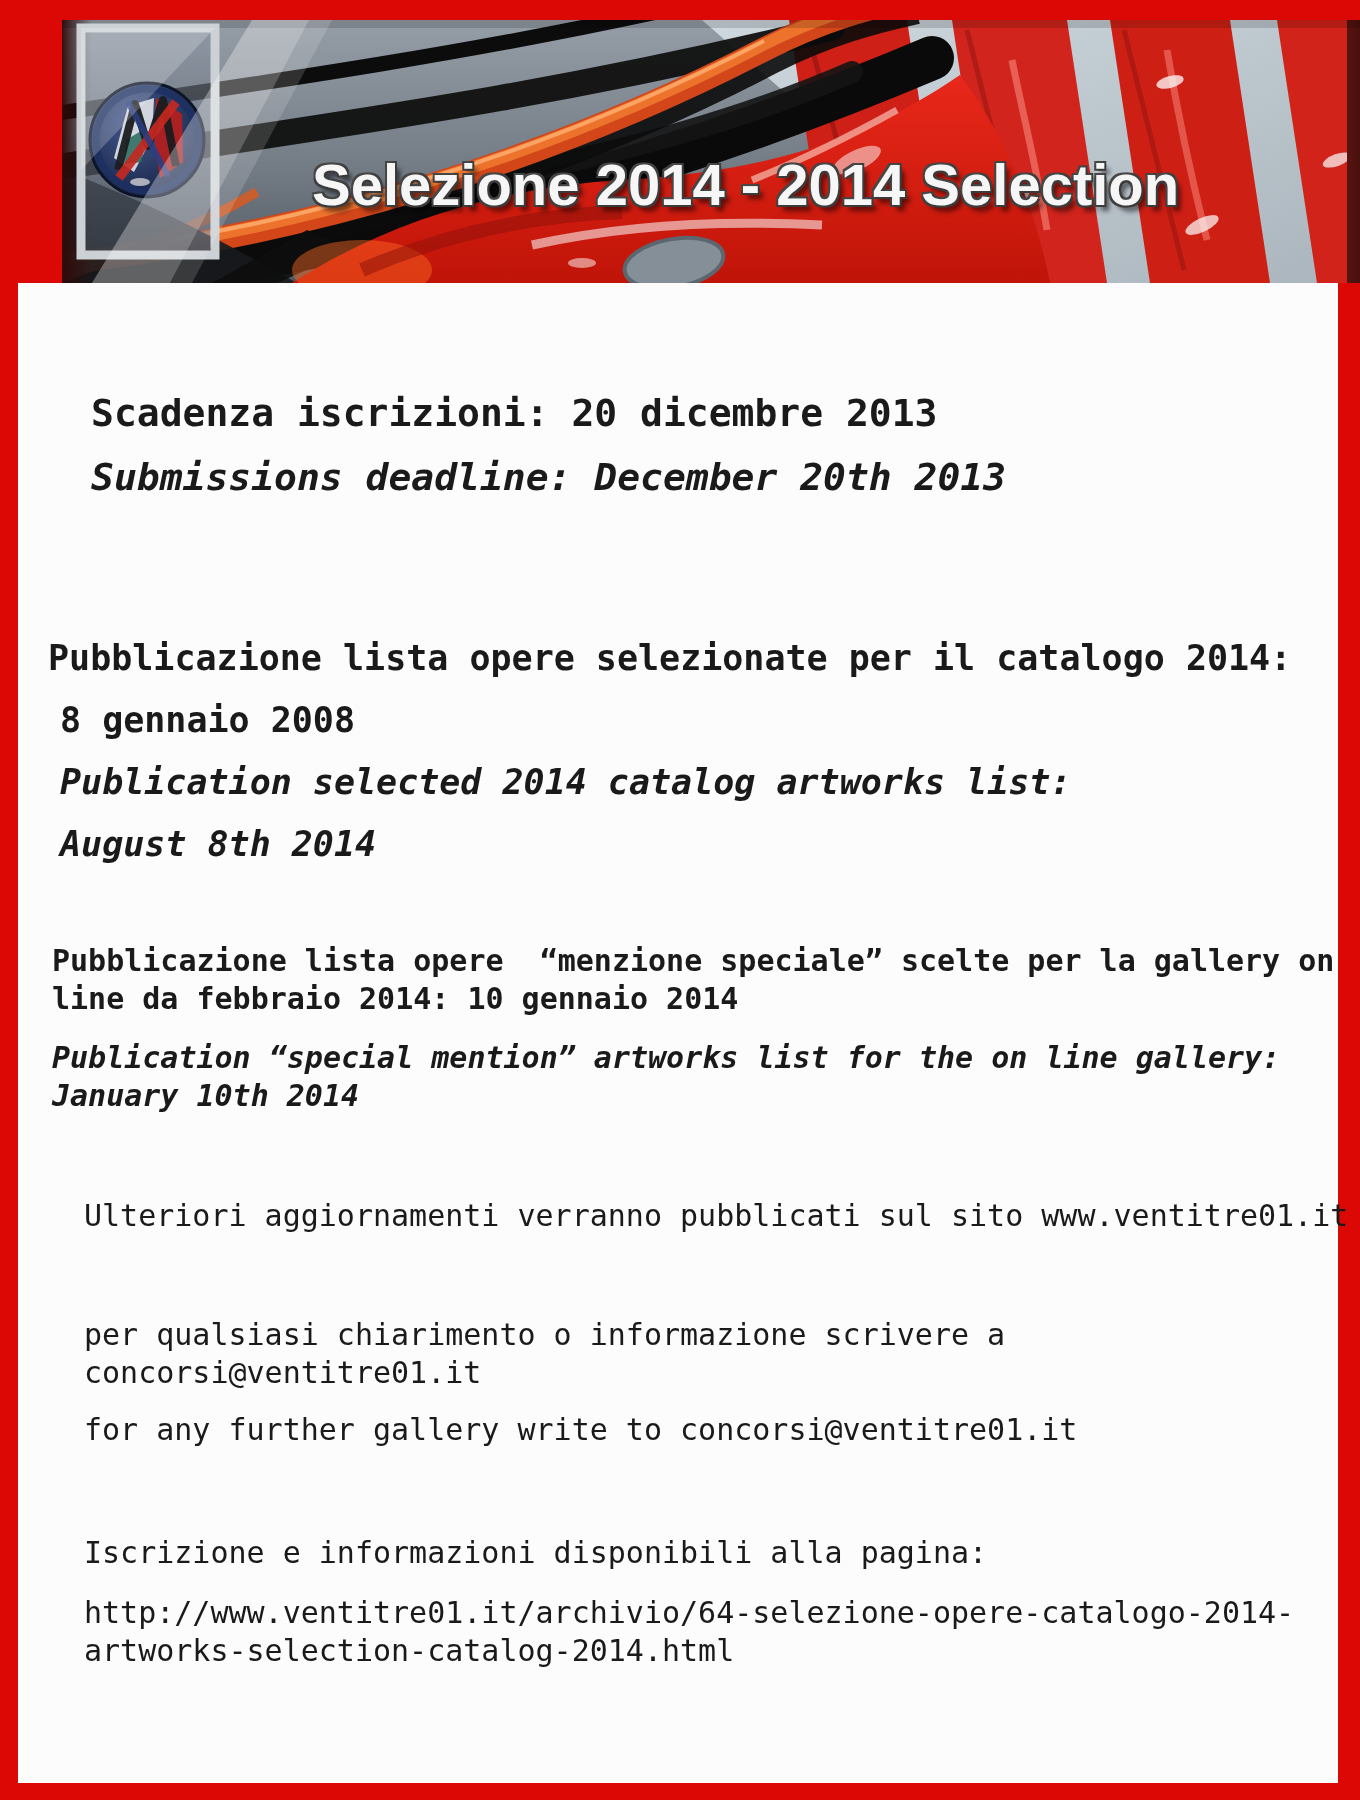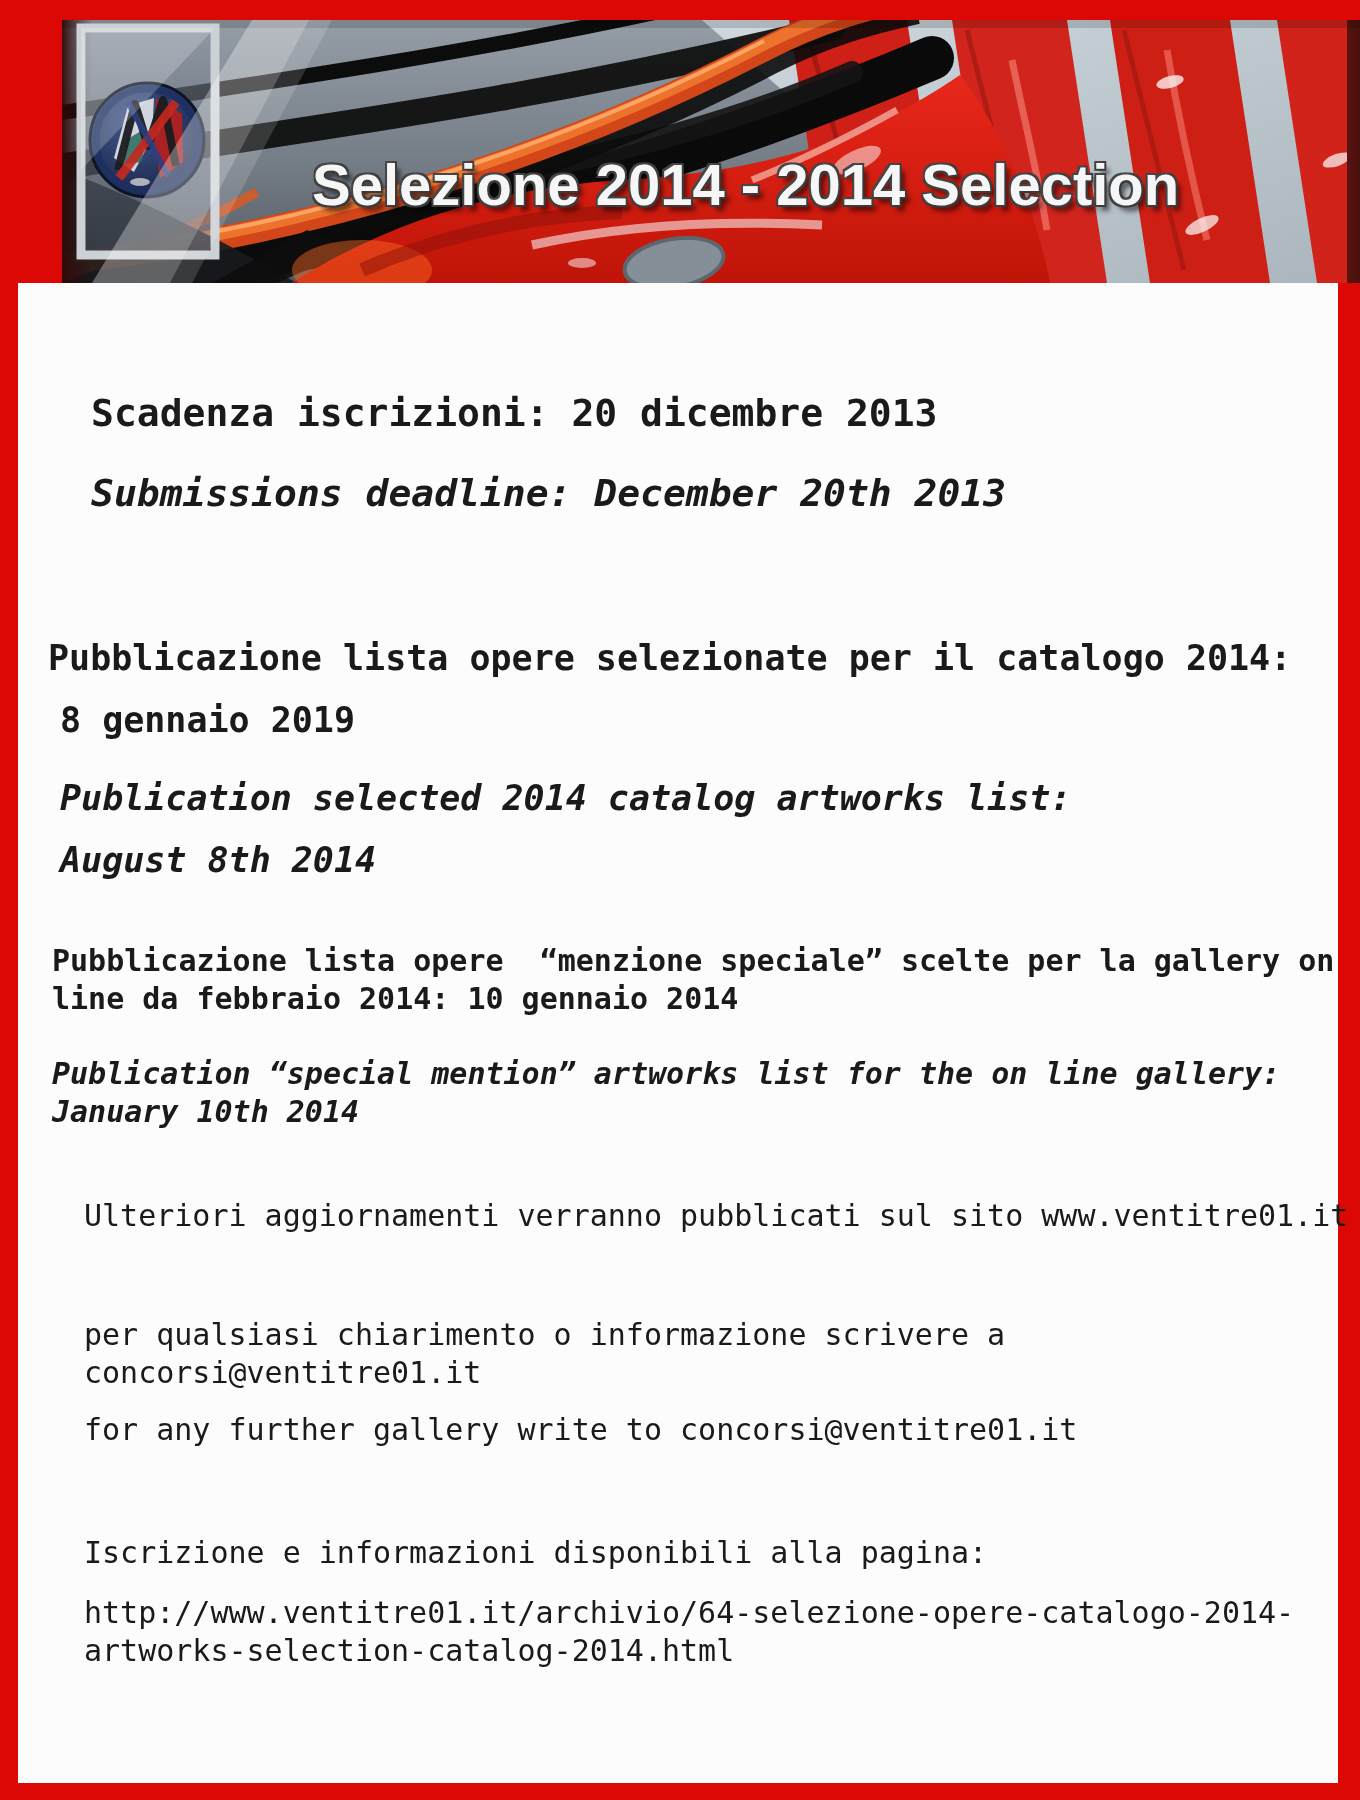--- a/index.html
+++ b/index.html
@@ -17,21 +17,21 @@
   }
   .frame-notch{position:absolute;left:1288px;top:283px;width:50px;height:16px;background:#dc0806;}
 
   
   .paper{position:absolute;left:18px;top:283px;width:1320px;height:1500px;background:#fcfcfd;}
   .mono{position:absolute;color:#1a1a1a;white-space:pre-wrap;margin:0;}
   .s1{font-size:38px;font-weight:bold;line-height:46px;}
   .s2{font-size:35px;font-weight:bold;line-height:44px;}
   .s3{font-size:30px;font-weight:bold;line-height:38px;}
   .s4{font-size:30px;font-weight:normal;line-height:38px;margin-left:32px;}
-  .it{font-style:italic;margin-top:16px;}
+  .it{font-style:italic;}
 </style>
 </head>
 <body>
 
 <div class="page">
 
   <div class="banner">
     <svg viewBox="0 0 1322 263" preserveAspectRatio="none">
       <defs>
         <linearGradient id="grayGrad" x1="0" y1="0" x2="0" y2="1">
@@ -145,21 +145,21 @@
     <div class="banner-title">Selezione 2014 - 2014 Selection</div>
   </div>
   <div class="frame-notch"></div>
 
   <div class="paper">
 
     <p class="mono s1" style="left:73px;top:107px;">Scadenza iscrizioni: 20 dicembre 2013</p>
     <p class="mono s1 it" style="left:73px;top:171px;">Submissions deadline: December 20th 2013</p>
 
     <p class="mono s2" style="left:30px;top:353px;">Pubblicazione lista opere selezionate per il catalogo 2014:</p>
-    <p class="mono s2" style="left:42px;top:415px;">8 gennaio 2019</p>
+    <p class="mono s2" style="left:42px;top:415px;">8 gennaio 2008</p>
     <p class="mono s2 it" style="left:42px;top:477px;">Publication selected 2014 catalog artworks list:</p>
     <p class="mono s2 it" style="left:42px;top:539px;">August 8th 2014</p>
 
     <p class="mono s3" style="left:34px;top:659px;width:1310px;">Pubblicazione lista opere  “menzione speciale” scelte per la gallery on line da febbraio 2014: 10 gennaio 2014</p>
     <p class="mono s3 it" style="left:34px;top:756px;width:1310px;">Publication “special mention” artworks list for the on line gallery: January 10th 2014</p>
 
     <p class="mono s4" style="left:34px;top:914px;width:1290px;">Ulteriori aggiornamenti verranno pubblicati sul sito www.ventitre01.it</p>
 
     <p class="mono s4" style="left:34px;top:1033px;width:1290px;">per qualsiasi chiarimento o informazione scrivere a concorsi@ventitre01.it</p>
     <p class="mono s4" style="left:34px;top:1128px;width:1290px;">for any further gallery write to concorsi@ventitre01.it</p>

